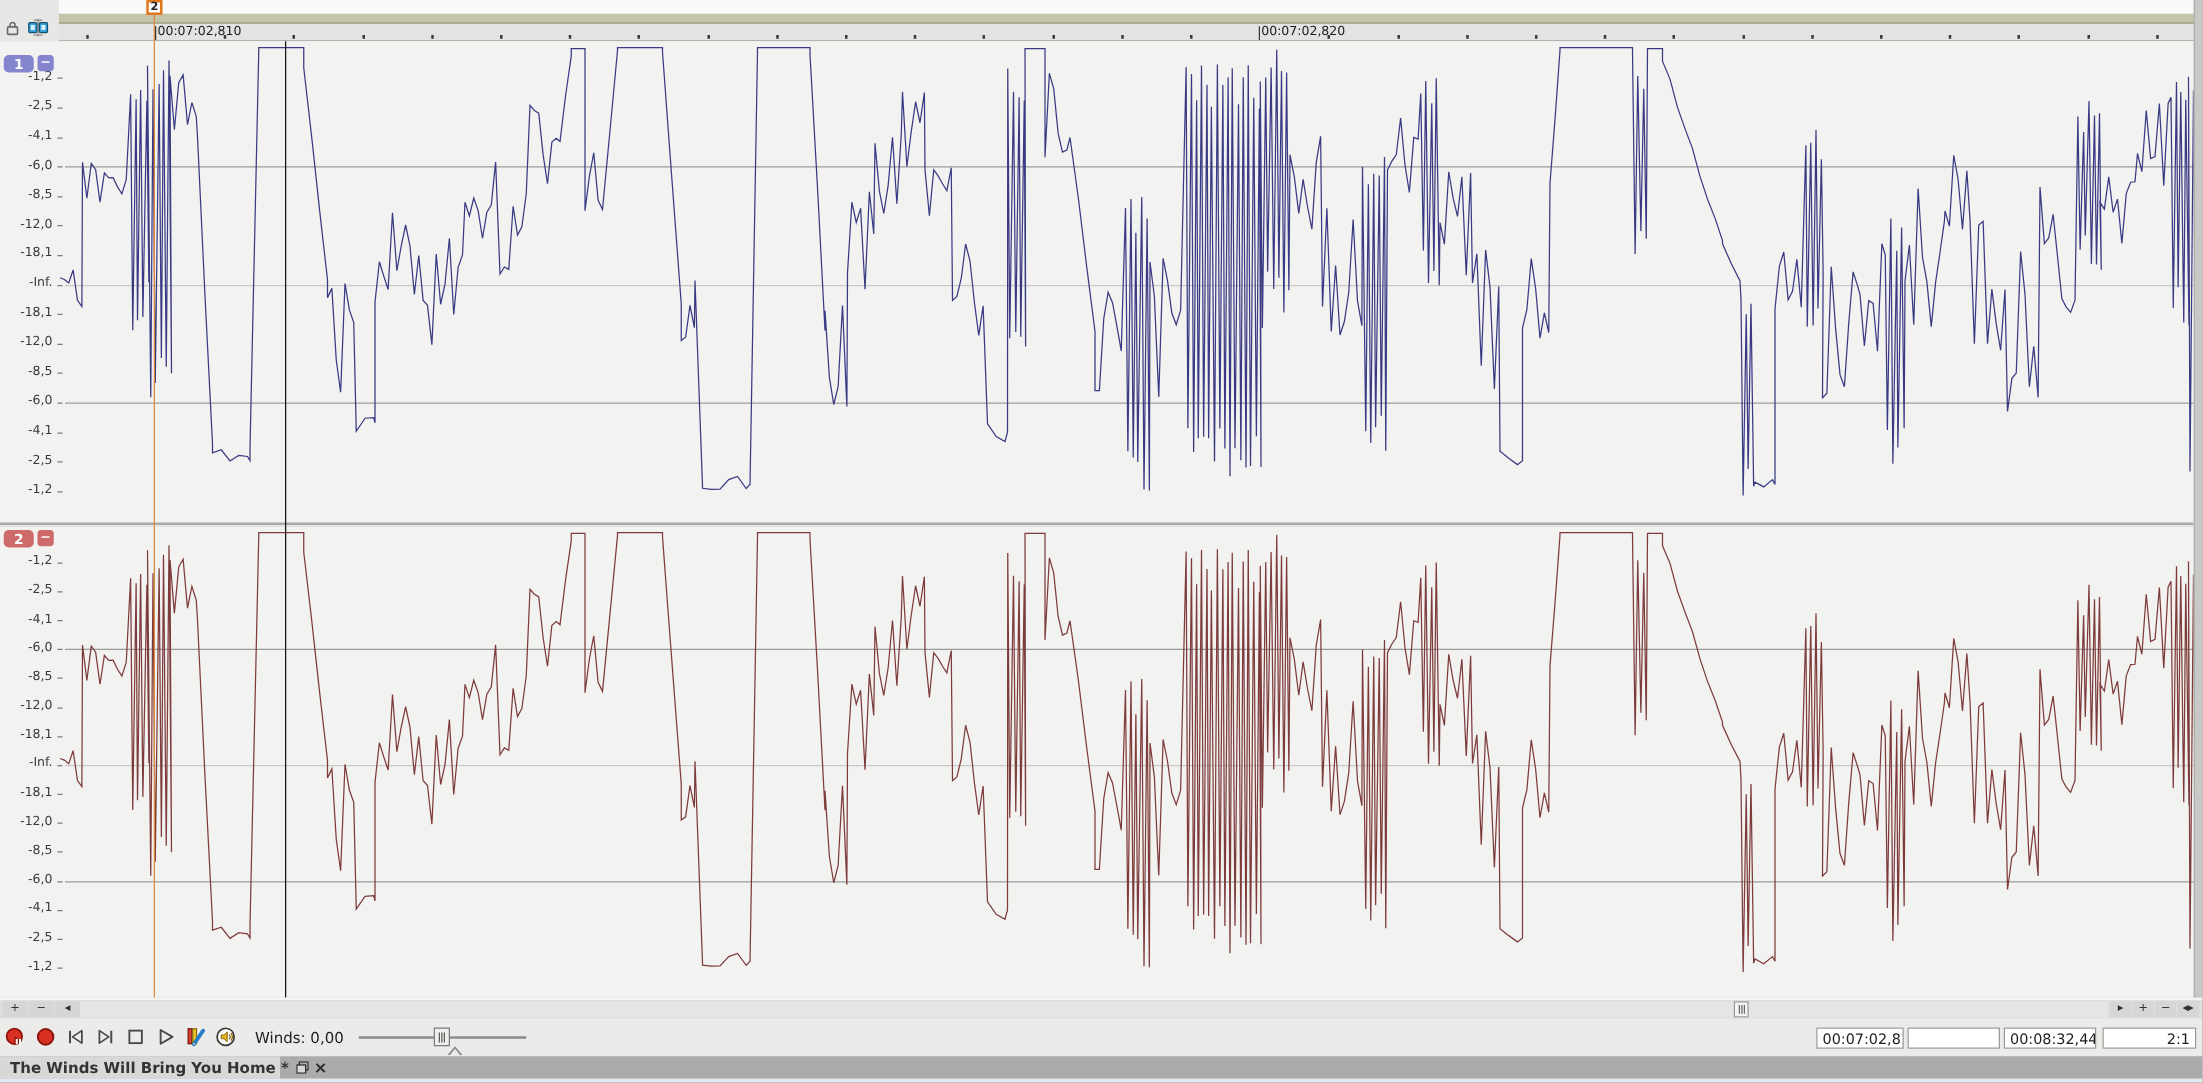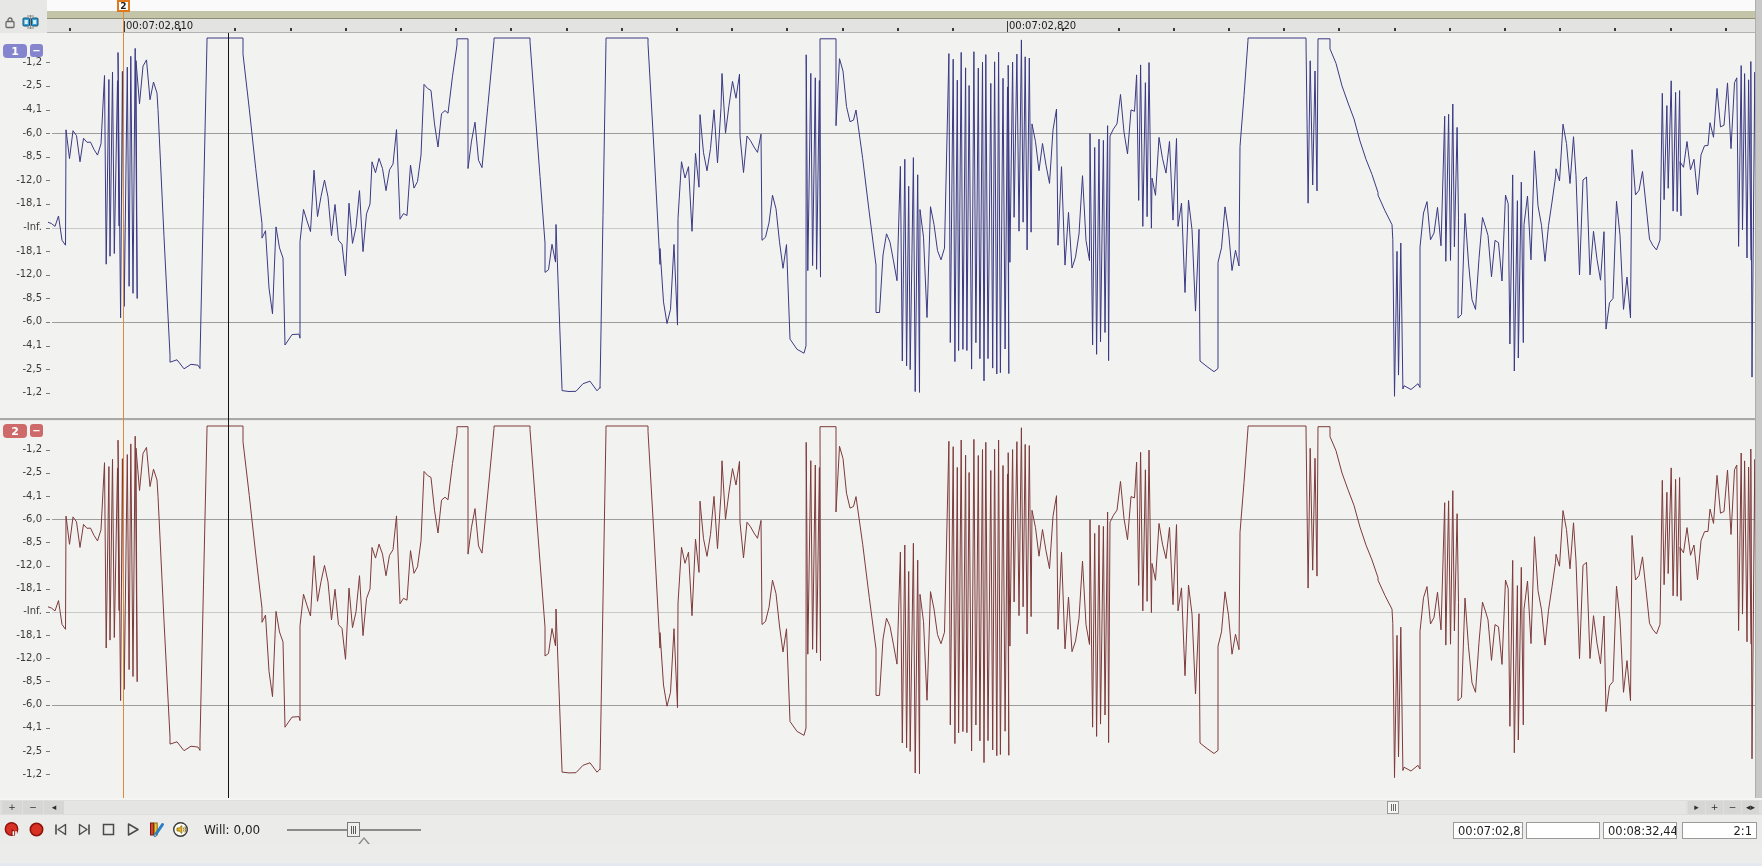--- a/index.html
+++ b/index.html
@@ -274,29 +274,41 @@
       </button>
       <button class="tbtn">
         <svg width="19" height="19" viewBox="0 0 19 19">
           <circle cx="9.5" cy="9.5" r="6.8" fill="#fdfdf8" stroke="#3a3a3a" stroke-width="1.4"></circle>
           <path d="M9.5 9.5 L14.5 5.5 A6.5 6.5 0 0 0 5 6 Z" fill="#fdfdf8"></path>
           <path d="M6 8 h2.2 l2.6 -2.4 v7.8 l-2.6 -2.4 H6 Z" fill="#e6b41e" stroke="#8a6a10" stroke-width="0.8"></path>
           <path d="M12.4 7.6 q1.4 1.9 0 3.8 M13.8 6.6 q2.2 2.9 0 5.8" fill="none" stroke="#8a6a10" stroke-width="1"></path>
         </svg>
       </button>
     </div>
-    <span id="rate-label">Will: 0,00</span>
+    <span id="rate-label">Winds: 0,00</span>
     <div id="rate-track"></div>
     <div id="rate-thumb" style="left: 347px;">
         <i></i>
         <i></i>
         <i></i>
       </div>
     <div id="rate-pointer"></div>
     <div class="status-box" style="left:1453px;width:70px;">00:07:02,811</div>
     <div class="status-box" style="left:1526px;width:74px;"></div>
     <div class="status-box" style="left:1603px;width:74px;">00:08:32,447</div>
     <div class="status-box" style="left:1682px;width:75px;text-align:right;">2:1</div>
   </div>
 
+  <div id="tabbar">
+    <div id="doc-tab">
+      <span class="title">The Winds Will Bring You Home *</span>
+      <span id="tab-restore">
+        <svg width="10" height="10" viewBox="0 0 10 10">
+          <rect x="2.5" y="0.5" width="7" height="6.5" fill="none" stroke="#2a2a2a" stroke-width="1"></rect>
+          <rect x="0.5" y="3" width="7" height="6.5" fill="#d8d8d6" stroke="#2a2a2a" stroke-width="1"></rect>
+        </svg>
+      </span>
+      <span id="tab-close">×</span>
+    </div>
+  </div>
   <div id="bottomstrip"></div>
 
 </div>
 
 </body></html>

